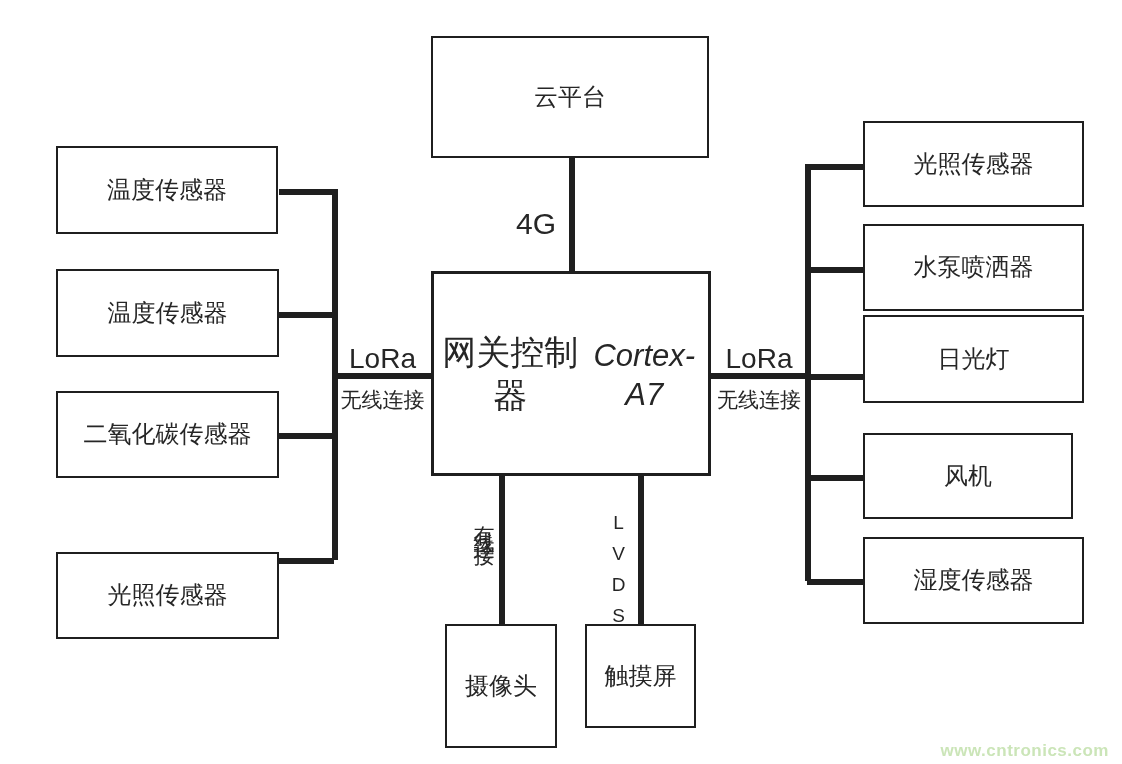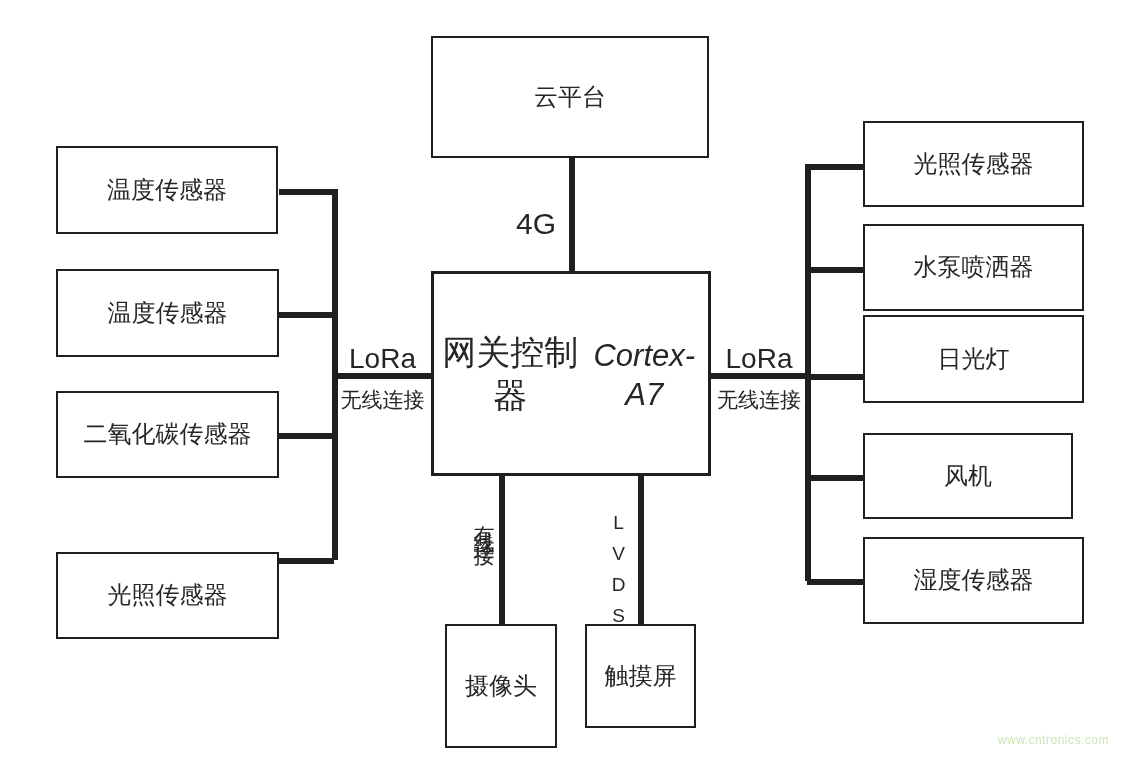--- a/index.html
+++ b/index.html
@@ -88,24 +88,25 @@
     text-orientation: upright;
     color: var(--text);
     white-space: nowrap;
   }
   #lb-wired { left: 461px; top: 500px; font-size: 21px; letter-spacing: 6px; }
   #lb-lvds  { left: 598px; top: 503px; font-size: 19px; letter-spacing: 10px; }
 
   #lb-watermark {
     position: absolute;
     right: 16px;
-    bottom: 20px;
-    font-size: 12px;
+    bottom: 6px;
+    font-size: 17px;
     color: var(--watermark);
     letter-spacing: 0.5px;
+    font-weight: bold;
   }
 </style>
 </head>
 <body>
 
 <div class="canvas">
 
   <div class="ln" id="ln-4g"></div>
   <div class="ln" id="ln-s1"></div>
   <div class="ln" id="ln-s2"></div>

